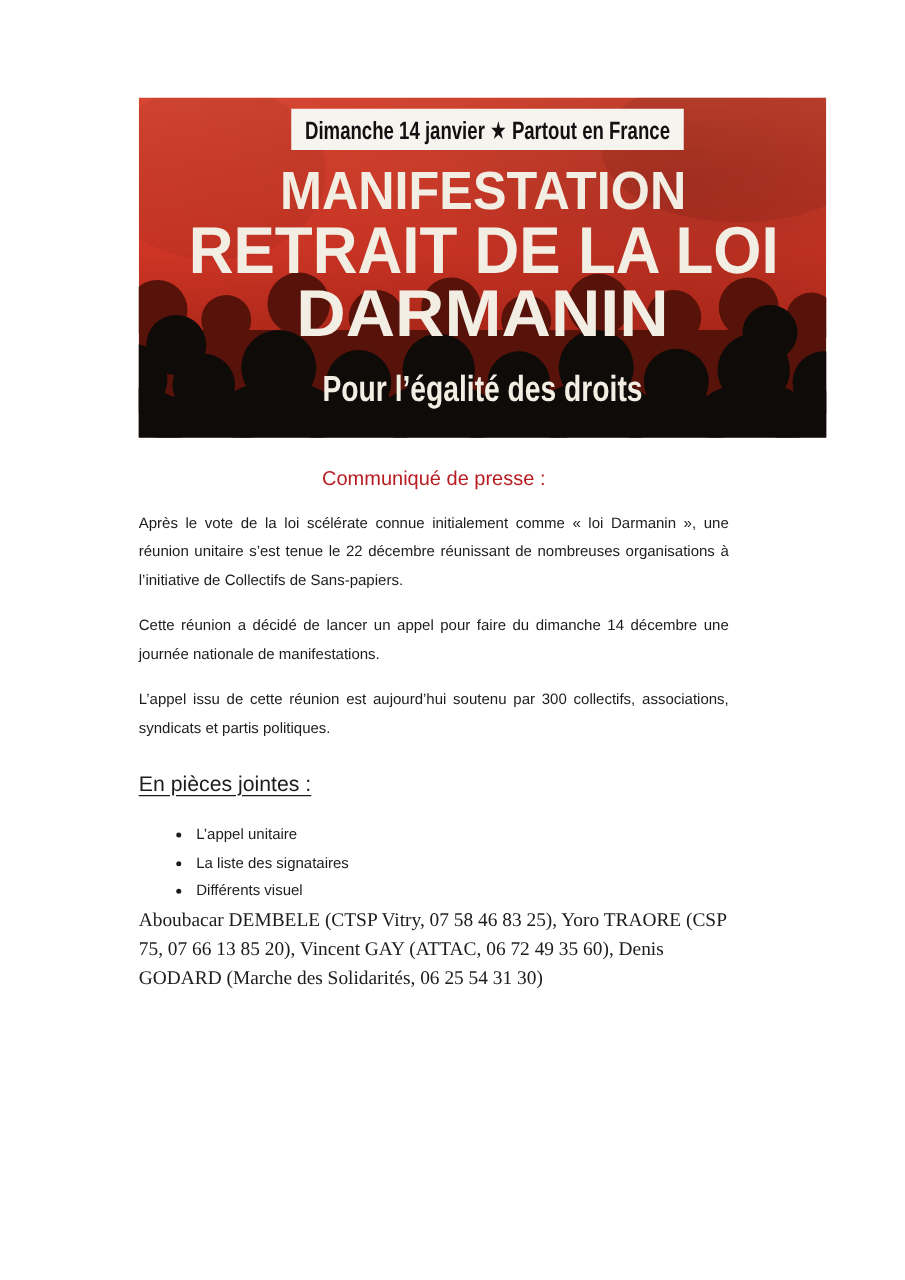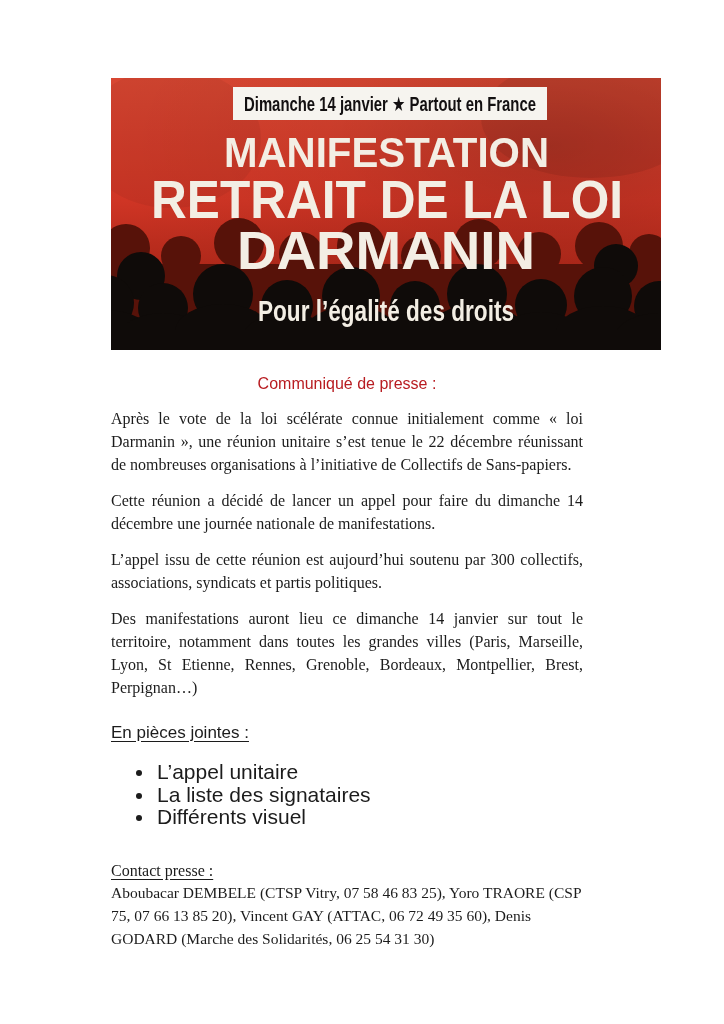--- a/index.html
+++ b/index.html
@@ -29,35 +29,34 @@
   .headline {
     margin: 12px 0 0 0;
     text-align: center;
     color: #b81c21;
     font-weight: bold;
     font-size: 16.5px;
     line-height: 23px;
   }
   .body-para {
     margin: 13px 0 0 0;
-    font-size: 16px;
+    font-size: 12px;
     line-height: 23px;
     text-align: justify;
-    font-family: Liberation Serif, serif;
   }
   .attachments-heading {
     margin: 24px 0 0 0;
     font-size: 17px;
     text-decoration: underline;
     text-underline-offset: 3px;
   }
   .attachments-list {
     margin: 18px 0 0 0;
     padding-left: 44px;
-    font-size: 21px;
+    font-size: 12px;
     line-height: 22.5px;
   }
   .attachments-list li { padding-left: 2px; }
   .contact-heading {
     margin: 33px 0 0 0;
     font-family: "Liberation Serif", "DejaVu Serif", serif;
     font-size: 16px;
     text-decoration: underline;
     text-underline-offset: 3px;
   }
@@ -151,27 +150,25 @@
 
   <p class="kicker">Communiqué de presse :</p>
 
 
   <p class="body-para" style="margin-top:15px;">Après le vote de la loi scélérate connue initialement comme « loi Darmanin », une réunion unitaire s’est tenue le 22 décembre réunissant de nombreuses organisations à l’initiative de Collectifs de Sans-papiers.</p>
 
   <p class="body-para">Cette réunion a décidé de lancer un appel pour faire du dimanche 14 décembre une journée nationale de manifestations.</p>
 
   <p class="body-para">L’appel issu de cette réunion est aujourd’hui soutenu par 300 collectifs, associations, syndicats et partis politiques.</p>
 
-  <p class="body-para">Des manifestations auront lieu ce dimanche 14 janvier sur tout le territoire, notamment dans toutes les grandes villes (Paris, Marseille, Lyon, St Etienne, Rennes, Grenoble, Bordeaux, Montpellier, Brest, Perpignan…)</p>
 
   <p class="attachments-heading">En pièces jointes :</p>
 
   <ul class="attachments-list">
     <li>L’appel unitaire</li>
     <li>La liste des signataires</li>
     <li>Différents visuel</li>
   </ul>
 
-  <p class="contact-heading">Contact presse :</p>
 
   <p class="contact-body">Aboubacar DEMBELE (CTSP Vitry, 07 58 46 83 25), Yoro TRAORE (CSP 75, 07 66 13 85 20), Vincent GAY (ATTAC, 06 72 49 35 60), Denis GODARD (Marche des Solidarités, 06 25 54 31 30)</p>
 
 </div>
 
 </body></html>

